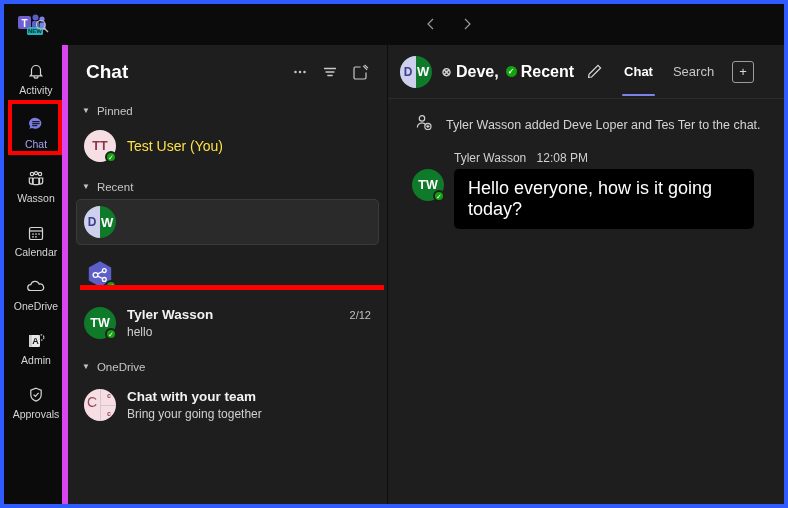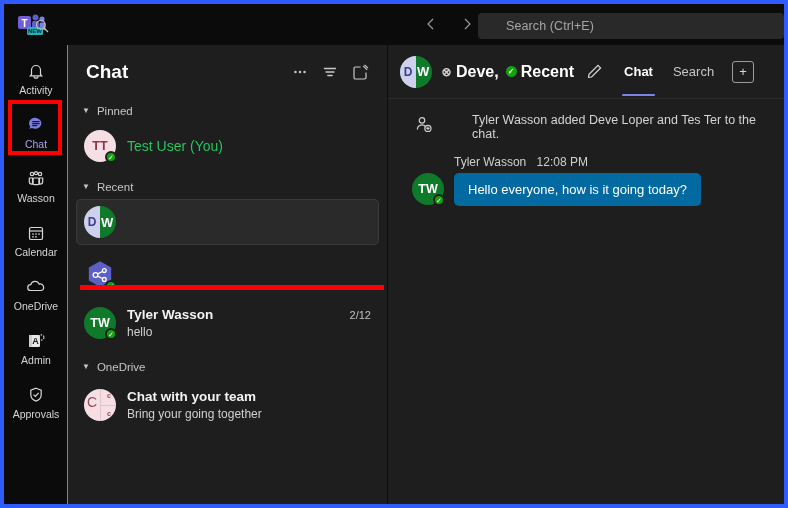--- a/index.html
+++ b/index.html
@@ -55,21 +55,21 @@
   #search-input-text {
     color: #a6a6a6; font-size: 12.5px;
     letter-spacing: .1px;
   }
 
   
   #rail {
     position: absolute; left: 0; top: 41px;
     width: 64px; height: 459px;
     background: #0b0b0b;
-    border-right: 1px solid #d946ef;
+    border-right: 6px solid #d946ef;
     padding-top: 6px;
   }
   .rail-item {
     width: 64px; height: 54px;
     display: flex; flex-direction: column;
     align-items: center; justify-content: center;
     gap: 2px; cursor: pointer;
     color: #d6d6d6;
     position: relative;
   }
@@ -162,21 +162,21 @@
   }
   .row-time {
     font-size: 11px; color: #c0c0c0; margin-left: 8px;
     flex: 0 0 auto;
   }
   .row-preview {
     font-size: 12px; color: #d0d0d0;
     white-space: nowrap; overflow: hidden; text-overflow: ellipsis;
     margin-top: 1px;
   }
-  .single-line .row-name { font-size: 14px; font-weight: 400; color: #22c55e; }
+  .single-line .row-name { font-size: 14px; font-weight: 400; color: #fde047; }
 
   
   #red-bar {
     position: absolute;
     left: 76px; top: 281px;
     width: 304px; height: 5px;
     background: #fe0000;
     z-index: 6;
   }
 
@@ -229,33 +229,33 @@
     border: 1px solid #9c9c9c; border-radius: 3px;
     display: flex; align-items: center; justify-content: center;
     color: #d8d8d8; font-size: 13px; cursor: pointer;
   }
 
   #conv-body { padding: 14px 14px 0 14px; }
   #system-msg {
     display: flex; align-items: center; gap: 12px;
     padding-left: 12px; margin-bottom: 14px;
   }
-  #system-msg .sys-text { font-size: 12.5px; color: #d4d4d4; margin-left: 26px; }
+  #system-msg .sys-text { font-size: 12.5px; color: #d4d4d4; }
 
   #msg-meta {
     font-size: 12px; color: #d0d0d0;
     margin-left: 52px; margin-bottom: 4px;
   }
   #msg-meta .msg-sender { margin-right: 7px; }
   #msg-block { display: flex; align-items: flex-start; gap: 10px; }
   #msg-avatar-wrap { position: relative; width: 32px; height: 32px; flex: 0 0 32px; margin-left: 10px; }
   #msg-bubble {
-    background: #0369a1; border-radius: 5px;
+    background: #000000; border-radius: 5px;
     padding: 9px 14px;
-    font-size: 13px; color: #ffffff;
+    font-size: 18px; color: #ffffff;
     max-width: 300px;
   }
   .presence.on-main { border-color: #1e1e1e; }
 
   
   .av-pink { background: #f6dfe4; color: #8e3648; }
   .av-green { background: #0f7a29; color: #ffffff; }
   .av-split { background: #0f7a29; position: relative; }
   .av-split .half-left {
     position: absolute; left: 0; top: 0; width: 50%; height: 100%;
@@ -317,23 +317,20 @@
           <path d="M9 2 L4 7 L9 12"></path>
         </svg>
       </div>
       <div class="navbtn">
         <svg width="14" height="14" viewBox="0 0 14 14" fill="none" stroke="#9a9a9a" stroke-width="1.2">
           <path d="M5 2 L10 7 L5 12"></path>
         </svg>
       </div>
     </div>
 
-    <div id="searchbar">
-      <span id="search-input-text">Search (Ctrl+E)</span>
-    </div>
     <div id="search-icon-wrap">
       <svg width="16" height="16" viewBox="0 0 16 16" fill="none" stroke="#c0c0c0" stroke-width="1.2">
         <circle cx="6.8" cy="6.8" r="4.3"></circle>
         <path d="M10 10 L14 14"></path>
       </svg>
     </div>
   </div>
 
   <div id="rail">
 

